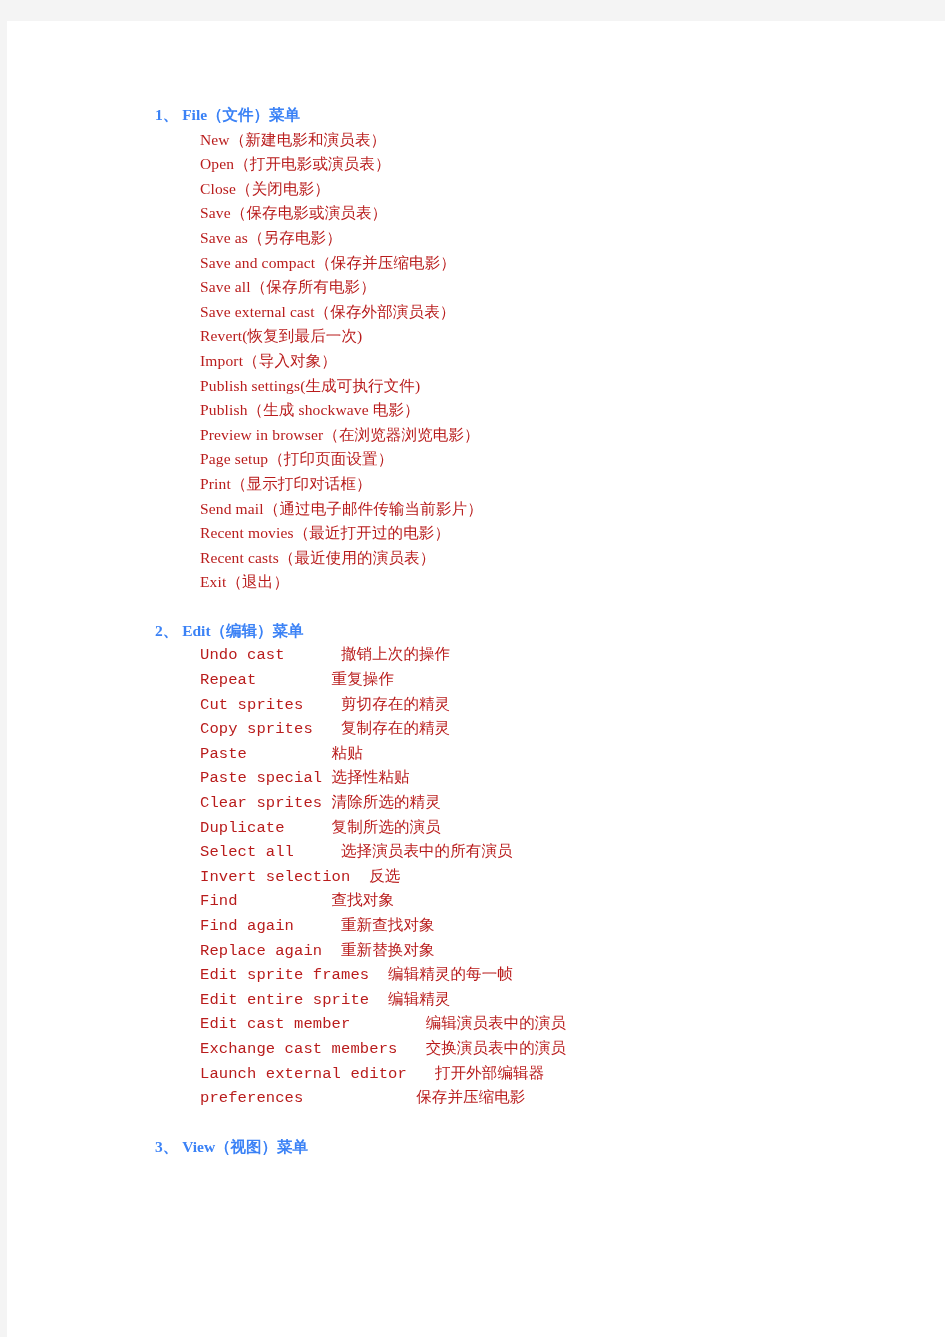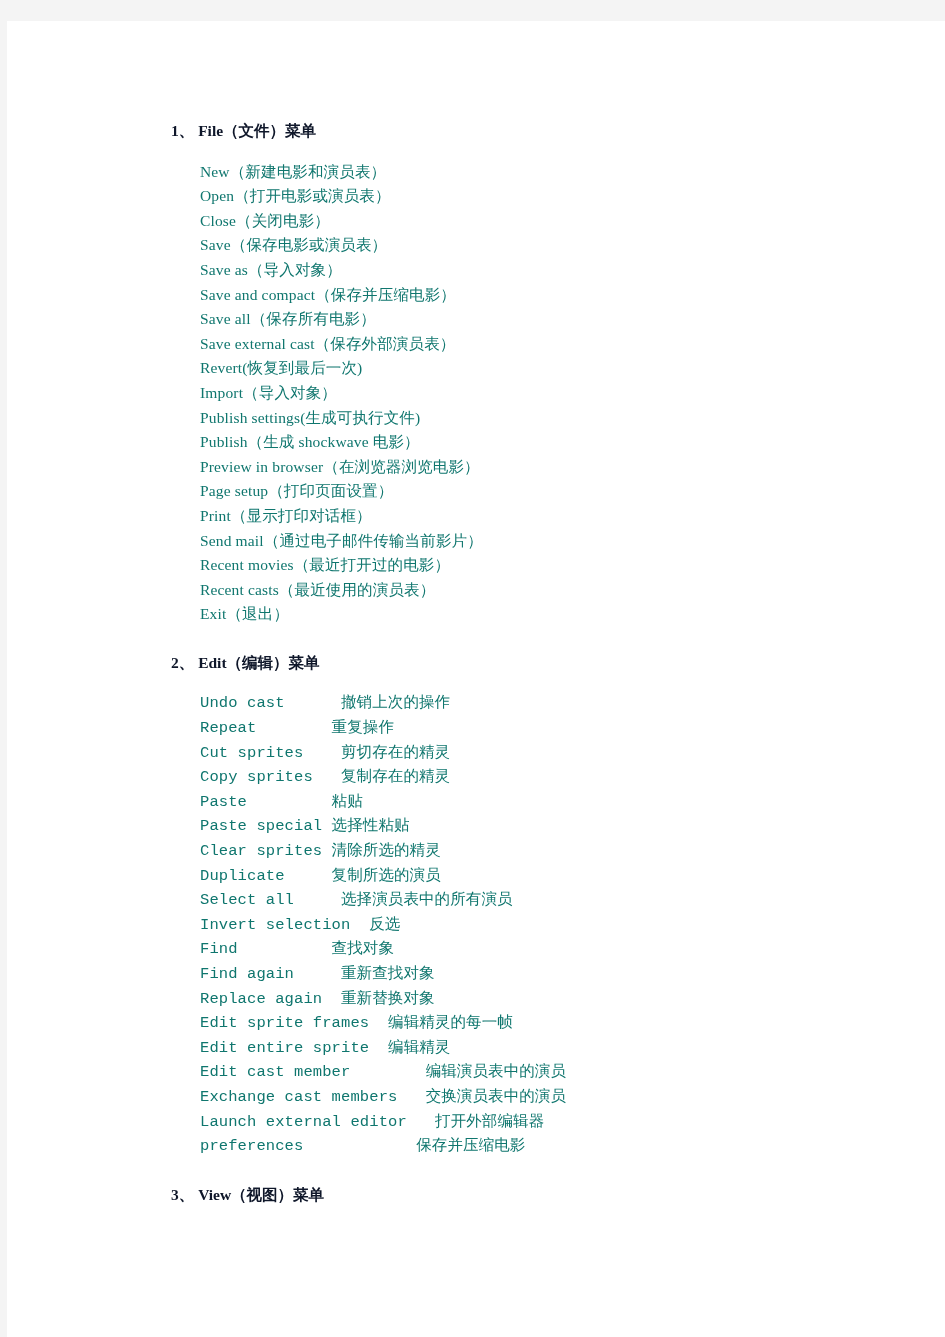--- a/index.html
+++ b/index.html
@@ -31,34 +31,34 @@
   .section {
     margin: 0;
   }
   .section + .section {
     margin-top: 24px;
   }
   .sec-head {
     font-weight: bold;
     font-size: 15.5px;
     line-height: 24.6px;
-    color: #0f172a;
+    color: #3b82f6;
     white-space: pre;
-    margin: 16px;
+    margin: 0;
     padding-left: 7px;
   }
   .items {
     margin: 0;
     padding: 0;
     list-style: none;
   }
   .item {
     font-size: 15.5px;
     line-height: 24.6px;
-    color: #0f766e;
+    color: #b91c1c;
     white-space: pre;
     margin: 0;
     padding-left: 52px;
     letter-spacing: 0.15px;
   }
   .item.edit-row {
     letter-spacing: 0.1px;
     font-family: Liberation Mono, monospace;
   }
 </style>
@@ -68,21 +68,21 @@
 <div class="page">
   <div class="content">
 
     <div class="section">
       <p class="sec-head">1、 File（文件）菜单</p>
       <ul class="items">
         <li class="item">New（新建电影和演员表）</li>
         <li class="item">Open（打开电影或演员表）</li>
         <li class="item">Close（关闭电影）</li>
         <li class="item">Save（保存电影或演员表）</li>
-        <li class="item">Save as（导入对象）</li>
+        <li class="item">Save as（另存电影）</li>
         <li class="item">Save and compact（保存并压缩电影）</li>
         <li class="item">Save all（保存所有电影）</li>
         <li class="item">Save external cast（保存外部演员表）</li>
         <li class="item">Revert(恢复到最后一次)</li>
         <li class="item">Import（导入对象）</li>
         <li class="item">Publish settings(生成可执行文件)</li>
         <li class="item">Publish（生成 shockwave 电影）</li>
         <li class="item">Preview in browser（在浏览器浏览电影）</li>
         <li class="item">Page setup（打印页面设置）</li>
         <li class="item">Print（显示打印对话框）</li>

